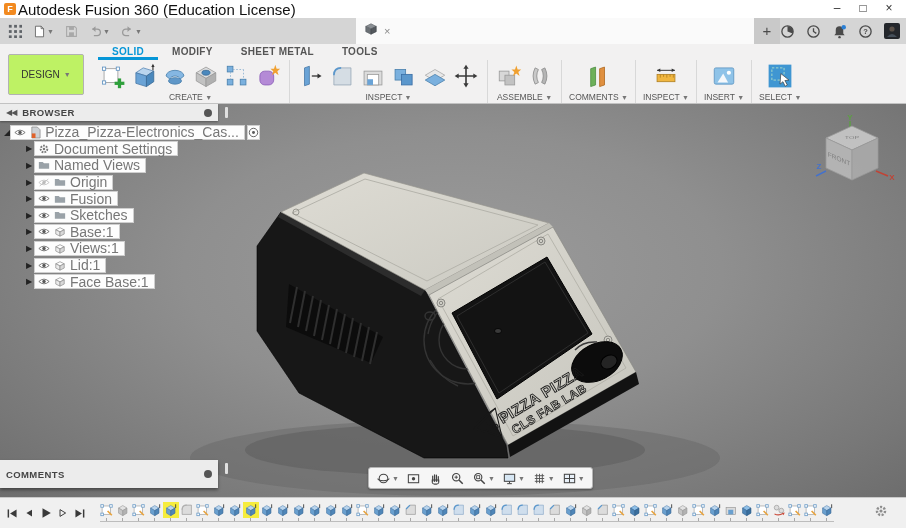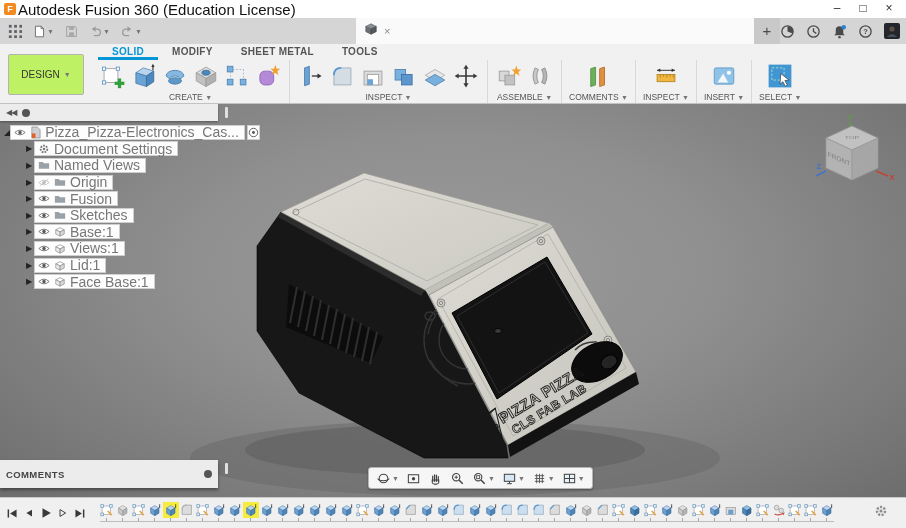--- a/index.html
+++ b/index.html
@@ -490,20 +490,21 @@
       <path d="M478,420 Q480,415 506,413"></path>
       <circle cx="492" cy="422" r="2.2"></circle>
         <circle cx="497" cy="429" r="2.2"></circle>
         <circle cx="488" cy="429" r="1.6"></circle>
     </g>
   </svg>
 
   <div id="browser-panel">
     <div class="panel-header">
       <span class="ph-collapse">◀◀</span>
+      <span class="ph-title">BROWSER</span>
       <span class="ph-dot"></span>
       <span class="panel-handle" style="right:-4px;"></span>
     </div>
     <div id="browser-tree">
         <div class="brow" style="margin-left: 4px;">
           <div class="arrow">◢</div>
           <div class="bchip">
             <div>
               <svg viewBox="0 0 14 10" width="12" height="9">
                 <path d="M1,5 Q7,-0.5 13,5 Q7,10.5 1,5 Z" fill="#fff" stroke="#5a5a5a" stroke-width=".9"></path>

